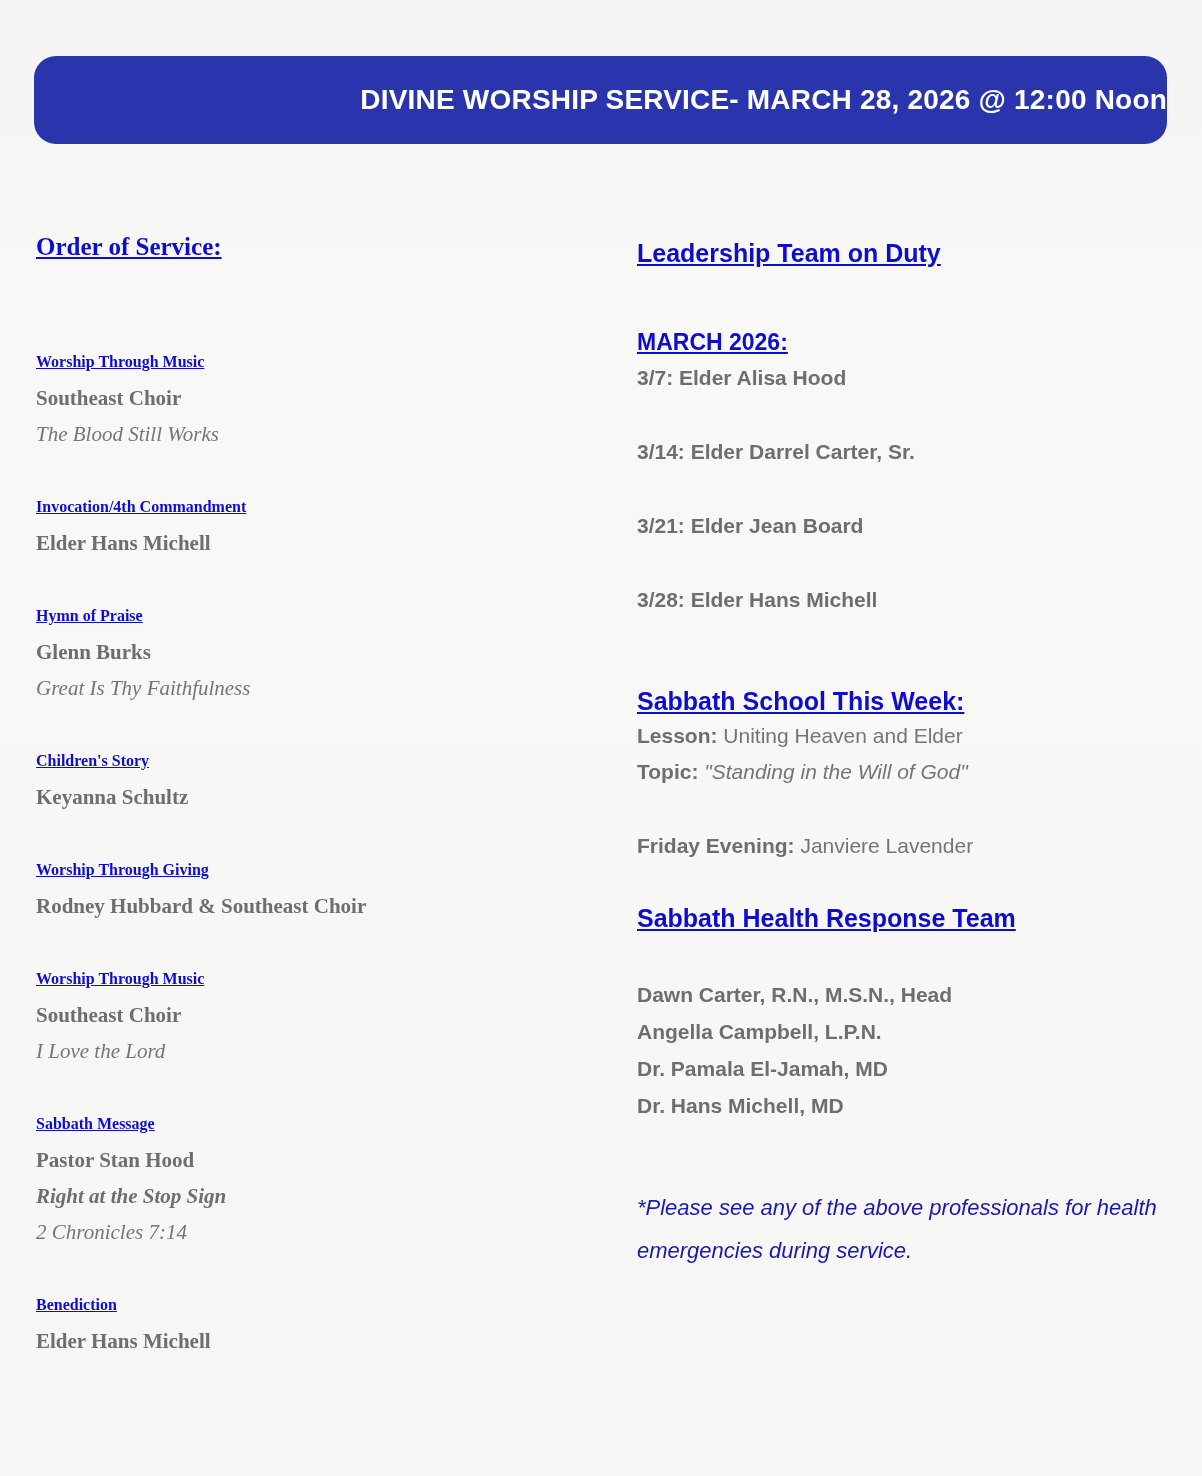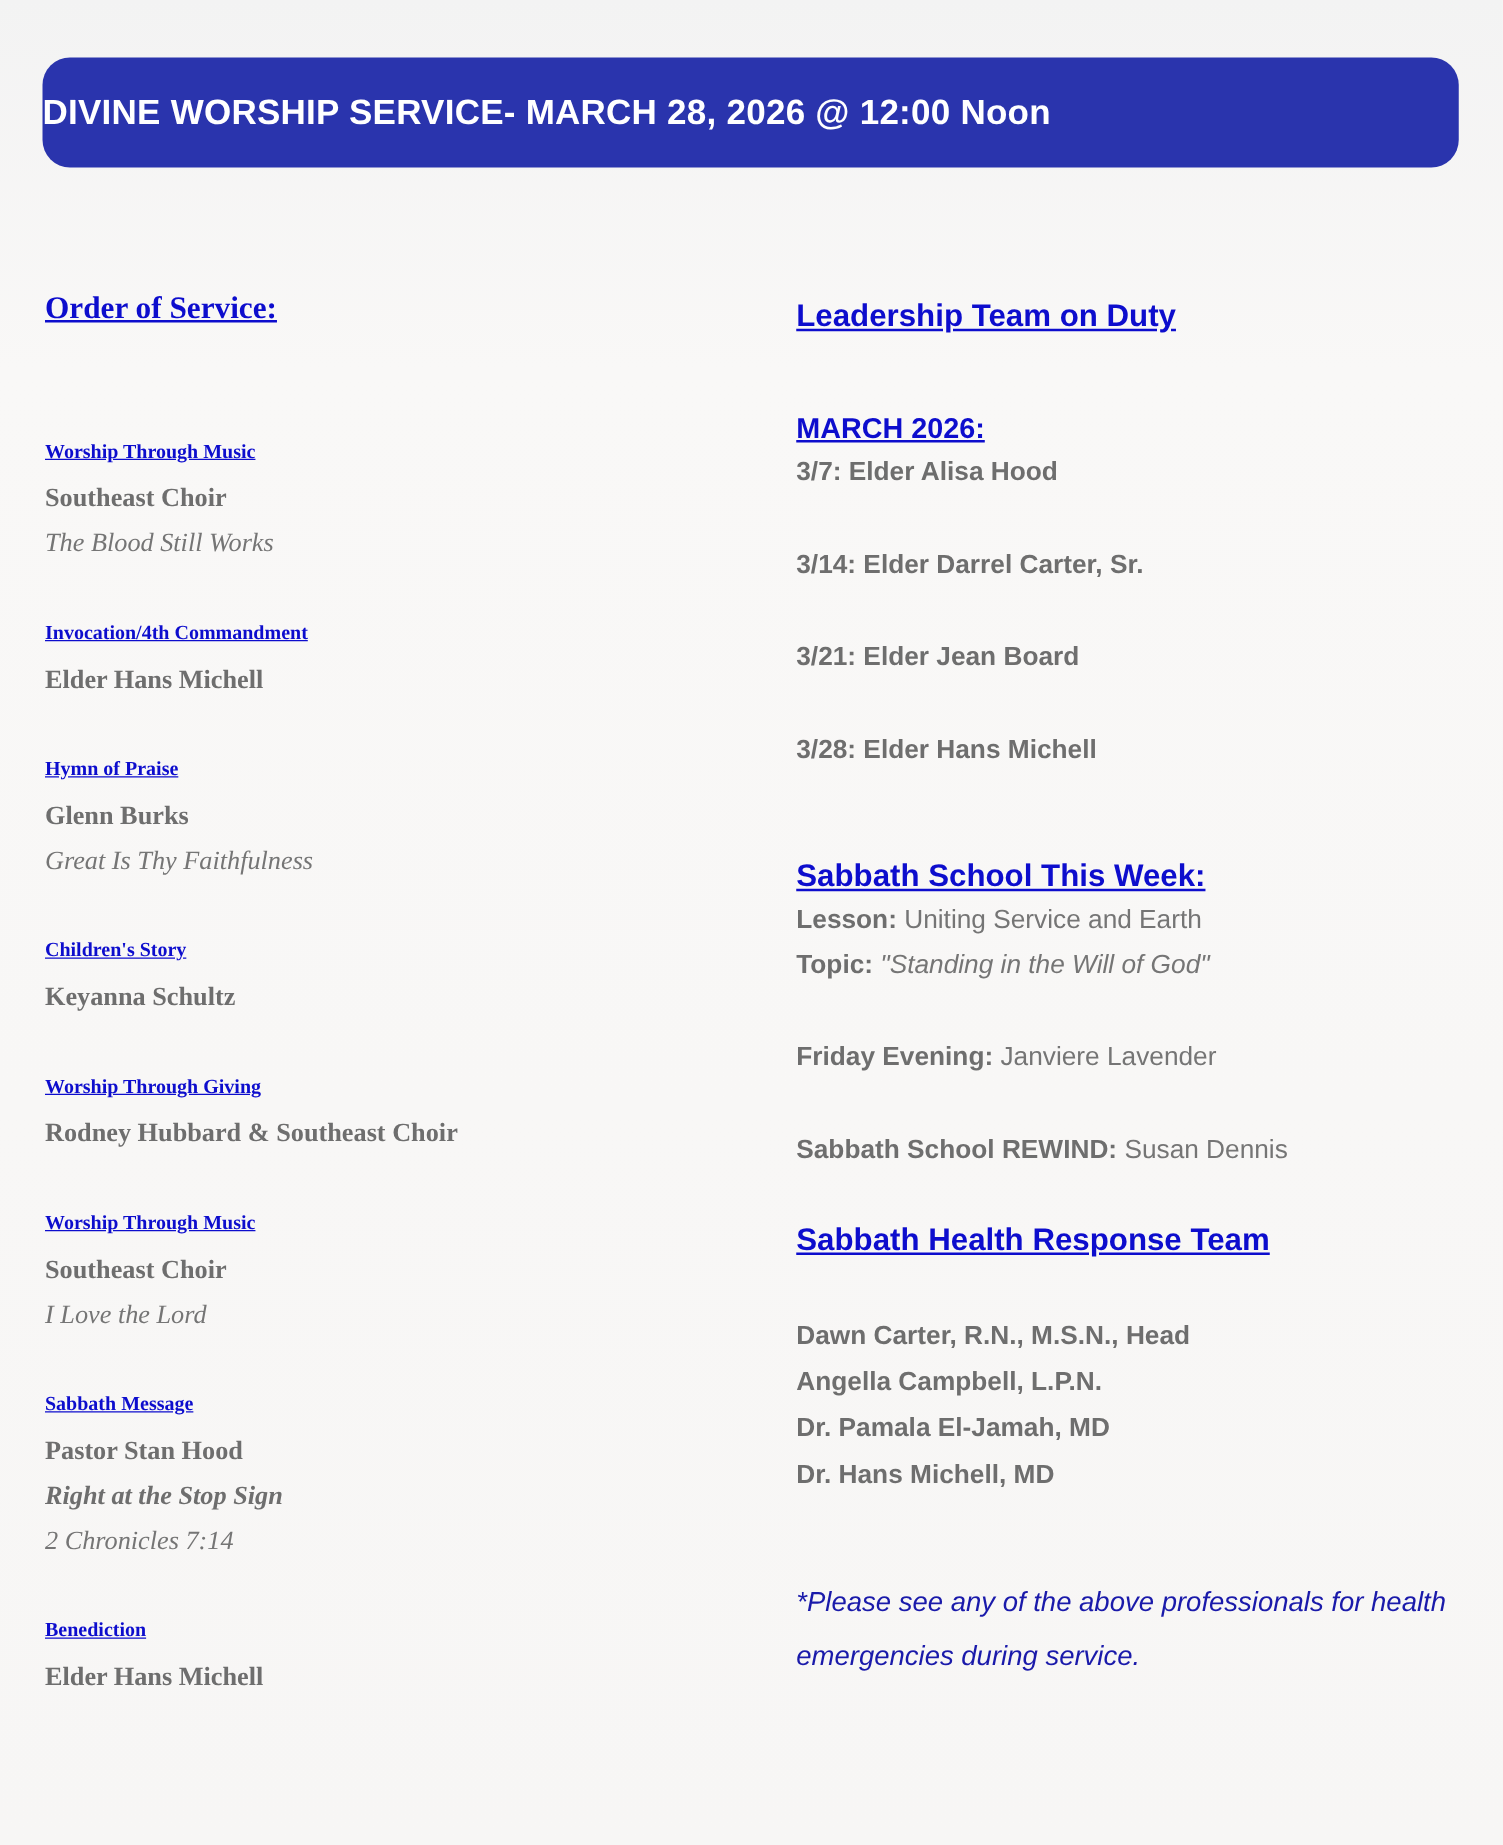--- a/index.html
+++ b/index.html
@@ -11,28 +11,28 @@
   .page {
     position: relative;
     width: 1202px;
     height: 1476px;
     background: linear-gradient(180deg, #f3f3f3 0%, #f9f8f7 20%, #f7f6f5 100%);
     overflow: hidden;
   }
   .banner {
     position: absolute;
     left: 34px;
-    top: 46px;
+    top: 56px;
     width: 1133px;
     height: 88px;
     background: #2a34ad;
     border-radius: 22px;
     display: flex;
     align-items: center;
-    justify-content: flex-start;
+    justify-content: flex-end;
   }
   .banner-title {
     color: #ffffff;
     font-size: 28px;
     font-weight: bold;
     letter-spacing: 0.2px;
   }
   .col-left {
     position: absolute;
     left: 36px;
@@ -184,34 +184,30 @@
 
     <span class="month-heading">MARCH 2026:</span>
     <p class="duty-line">3/7: Elder Alisa Hood</p>
     <p class="duty-line">3/14: Elder Darrel Carter, Sr.</p>
     <p class="duty-line">3/21: Elder Jean Board</p>
     <p class="duty-line">3/28: Elder Hans Michell</p>
 
     <h1 class="section-heading ss-heading">Sabbath School This Week:</h1>
     <p class="kv-line">
       <span class="label">Lesson:</span>
-      <span>Uniting Service and Earth</span>
+      <span>Uniting Heaven and Elder</span>
     </p>
     <p class="kv-line">
       <span class="label">Topic:</span>
       <span class="val-italic">"Standing in the Will of God"</span>
     </p>
     <p class="kv-line kv-gap">
       <span class="label">Friday Evening:</span>
       <span>Janviere Lavender</span>
     </p>
-    <p class="kv-line kv-gap">
-      <span class="label">Sabbath School REWIND:</span>
-      <span>Susan Dennis</span>
-    </p>
 
     <h1 class="section-heading health-heading">Sabbath Health Response Team</h1>
     <div class="team-list">
       <p class="member-line">Dawn Carter, R.N., M.S.N., Head</p>
       <p class="member-line">Angella Campbell, L.P.N.</p>
       <p class="member-line">Dr. Pamala El-Jamah, MD</p>
       <p class="member-line">Dr. Hans Michell, MD</p>
     </div>
 
     <p class="note">*Please see any of the above professionals for health emergencies during service.</p>

